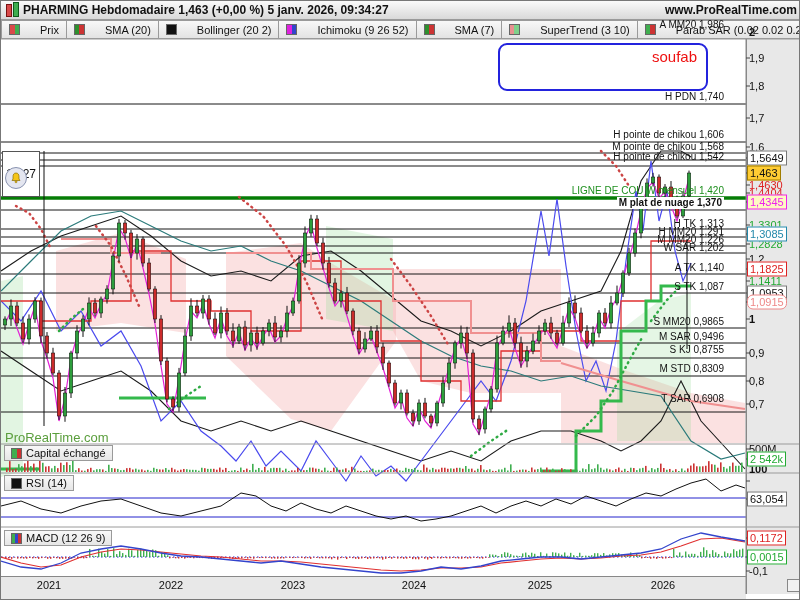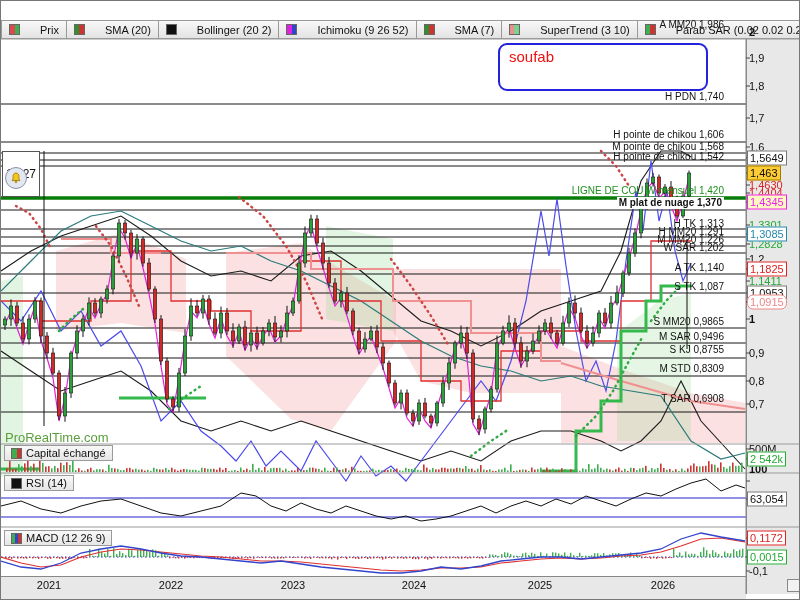--- a/index.html
+++ b/index.html
@@ -34,21 +34,21 @@
   .aval{position:absolute;left:748px;transform:translateY(-50%);font-size:11px;color:#111;
         white-space:nowrap;z-index:5;}
   .abox{position:absolute;left:746px;transform:translateY(-50%);font-size:11px;color:#111;
         background:#fff;border:1px solid #888;padding:0 2px;white-space:nowrap;z-index:6;line-height:13px;}
   .chip{position:absolute;display:flex;align-items:center;gap:4px;border:1px solid #9a9a9a;
         background:linear-gradient(#f8f8f8,#e6e6e6);padding:1px 6px;font-size:11px;color:#111;
         z-index:5;white-space:nowrap;}
   #annot{position:absolute;left:497px;top:42px;width:210px;height:48px;border:2px solid #2323dd;
          border-radius:9px;background:#fff;z-index:5;box-sizing:border-box;padding:3px 9px;}
   #annot .l1{color:#e11;font-size:15px;text-align:center;}
-  #annot .l2{color:#e11;font-size:15px;}
+  #annot .l2{color:#e11;font-size:15px;text-align:right;}
   #wm{position:absolute;left:4px;top:429px;font-size:13px;color:#5a9e3c;z-index:5;}
   #leftbox{position:absolute;left:1px;top:150px;transform:none;background:#fff;border:1px solid #555;
            font-size:12px;padding:16px 3px;z-index:6;line-height:12px;color:#111;}
   #bell{position:absolute;left:4px;top:166px;width:20px;height:20px;border-radius:50%;
         background:#e4e6f0;border:1px solid #8892b0;z-index:6;display:flex;align-items:center;justify-content:center;}
   #corner-btn{position:absolute;left:786px;top:578px;width:11px;height:11px;border:1px solid #888;
               background:#f2f2f2;z-index:6;}
 </style>
 </head>
 <body>
@@ -868,20 +868,28 @@
       <line x1="745" y1="403" x2="749" y2="403" stroke="#444" stroke-width="1"></line>
       <line x1="745" y1="448" x2="749" y2="448" stroke="#444" stroke-width="1"></line>
       <line x1="745" y1="458" x2="749" y2="458" stroke="#444" stroke-width="1"></line>
       <line x1="745" y1="480" x2="749" y2="480" stroke="#444" stroke-width="1"></line>
       <line x1="745" y1="498" x2="749" y2="498" stroke="#444" stroke-width="1"></line>
       <line x1="745" y1="537" x2="749" y2="537" stroke="#444" stroke-width="1"></line>
       <line x1="745" y1="556" x2="749" y2="556" stroke="#444" stroke-width="1"></line>
       <line x1="745" y1="570" x2="749" y2="570" stroke="#444" stroke-width="1"></line>
     </svg>
 
+  <div id="hdr">
+    <span class="candle-ic">
+      <i style="height:11px;background:#d94a4a;border:1px solid #7a1212"></i>
+      <i style="height:13px;background:#3fae4f;border:1px solid #0f5c1c"></i>
+    </span>
+    <span class="title">PHARMING Hebdomadaire 1,463 (+0,00 %) 5 janv. 2026, 09:34:27</span>
+    <span class="site">www.ProRealTime.com</span>
+  </div>
 
   <div id="lgd">
       <div class="lcell">
         <span class="ic" style="background: linear-gradient(90deg, rgb(217, 74, 74) 50%, rgb(63, 174, 79) 50%);"></span>
         <span>Prix</span>
       </div>
       <div class="lcell">
         <span class="ic" style="background: linear-gradient(90deg, rgb(46, 143, 46) 50%, rgb(204, 51, 51) 50%);"></span>
         <span>SMA (20)</span>
       </div>

